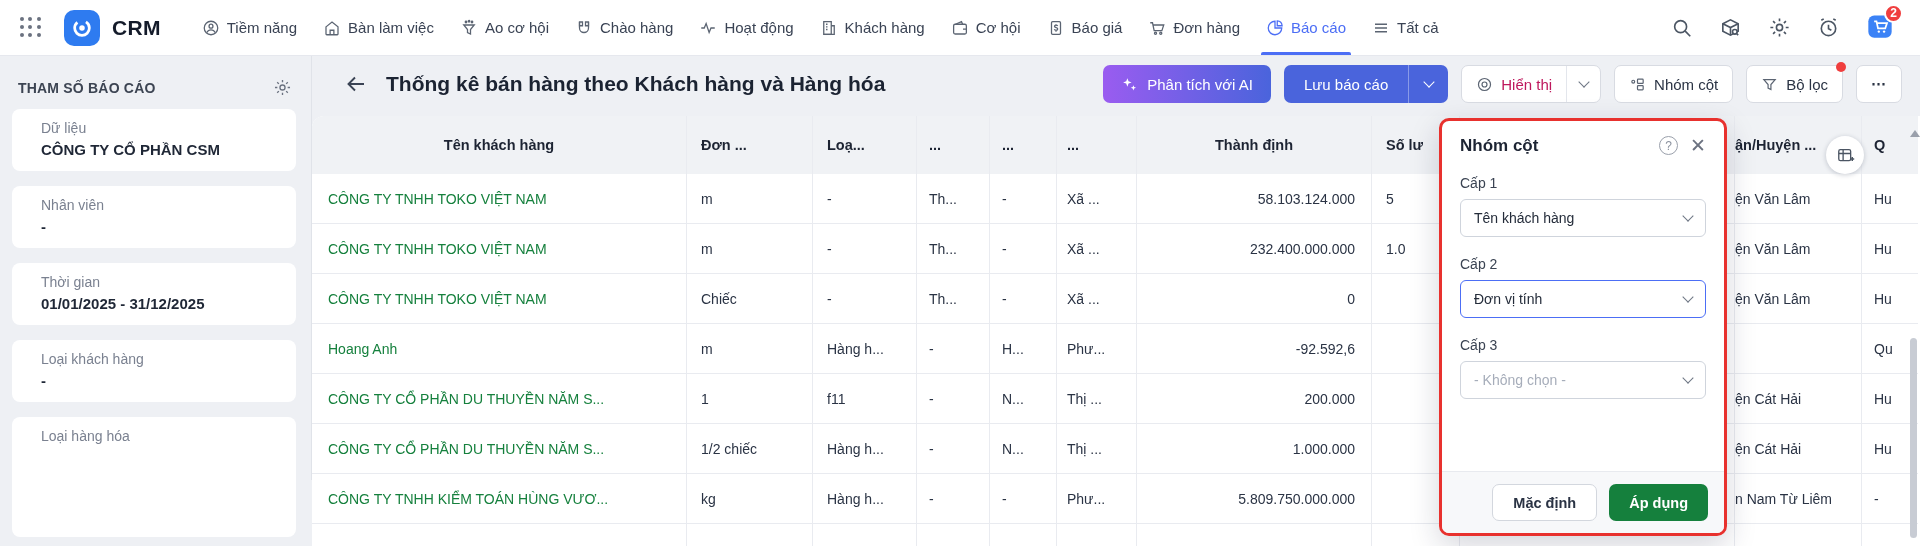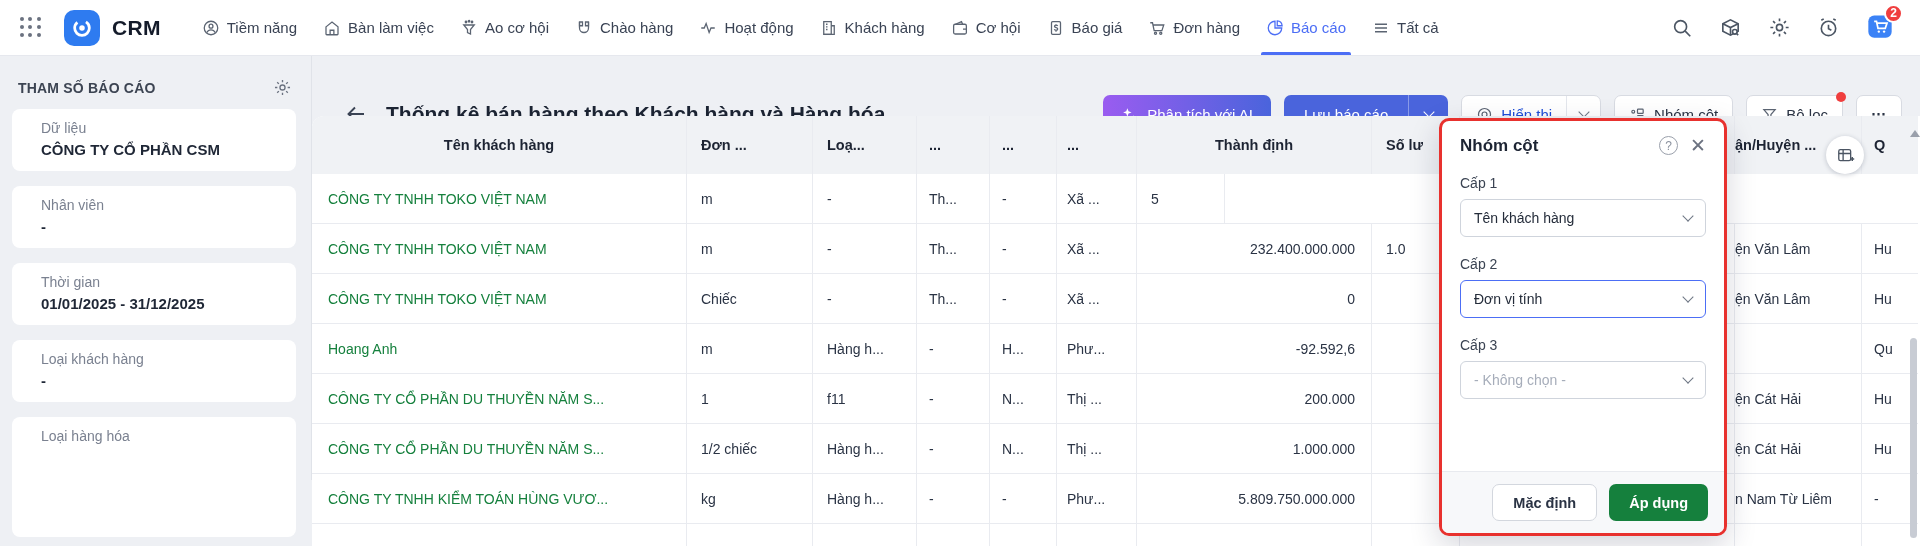--- a/index.html
+++ b/index.html
@@ -34,32 +34,32 @@
   .sidebar { position:absolute; left:0; top:56px; width:312px; height:424px; background:#eef0f4; }
   .sidebar::after { content:""; position:absolute; right:0; top:0; bottom:0; width:1px; background:#e0e3e9; }
   .sb-head { display:flex; align-items:center; justify-content:space-between; padding:22px 20px 12px 18px; }
   .sb-title { font-size:14px; font-weight:600; color:#3c4452; letter-spacing:.2px; }
   .sb-card { background:#fff; border-radius:8px; margin:0 16px 15px 12px; padding:11px 16px 13px 29px; }
   .sb-card .lbl { font-size:14px; color:#7a8190; margin-bottom:5px; }
   .sb-card .val { font-size:15px; font-weight:700; color:#1f2736; }
 
   
   .toolbar { position:absolute; left:312px; top:56px; width:1608px; height:56px;
-    display:flex; align-items:center;margin-top:30px; }
+    display:flex; align-items:center; }
   .back-btn { margin-left:32px; cursor:pointer; display:flex; }
   .page-title { font-size:21px; font-weight:600; color:#1b2332; margin-left:18px; white-space:nowrap; }
   .tb-actions { margin-left:auto; display:flex; align-items:center; gap:13px; padding-right:18px; }
   .btn { height:38px; border-radius:7px; display:flex; align-items:center; font-size:15px;
     cursor:pointer; white-space:nowrap; }
   .btn-ai { background:linear-gradient(90deg,#9a5cf0,#4a64dc); color:#fff; padding:0 18px; gap:9px; font-weight:500; }
   .btn-split-blue { background:#4a64dc; color:#fff; font-weight:500; }
   .btn-split-blue .main { padding:0 20px; }
   .btn-split-blue .arrow { width:40px; height:100%; border-left:1px solid rgba(255,255,255,.35);
     display:flex; align-items:center; justify-content:center; }
-  .btn-white { background:#fff; border:1px solid #d8dbe2; color:#1d4ed8; }
+  .btn-white { background:#fff; border:1px solid #d8dbe2; color:#be185d; }
   .btn-white .main { padding:0 14px; display:flex; align-items:center; gap:8px; }
   .btn-white .arrow { width:34px; height:100%; border-left:1px solid #e3e6ec;
     display:flex; align-items:center; justify-content:center; }
   .btn-plain { background:#fff; border:1px solid #d8dbe2; color:#2a3344; padding:0 14px; gap:8px; position:relative; }
   .red-dot { position:absolute; top:-4px; right:-4px; width:10px; height:10px; border-radius:50%; background:#f03e3e; }
   .chev { width:8px; height:8px; border-right:1.6px solid #6d7684; border-bottom:1.6px solid #6d7684;
     transform:rotate(45deg); margin-top:-4px; }
   .chev.white { border-color:#fff; }
 
   
@@ -372,20 +372,21 @@
 
   <div class="trow tbody-row">
     <div class="cell c-name">
         <a class="rowlink">CÔNG TY TNHH TOKO VIỆT NAM</a>
       </div>
     <div class="cell c-unit">m</div>
     <div class="cell c-type">-</div>
     <div class="cell c-4">Th...</div>
     <div class="cell c-5">-</div>
     <div class="cell c-6">Xã ...</div>
+    <div class="cell c-amt">58.103.124.000</div>
     <div class="cell c-qty">5</div>
     <div class="cell c-gap"></div>
     <div class="cell c-dst">ện Văn Lâm</div>
     <div class="cell c-q">Hu</div>
   </div>
 
   <div class="trow tbody-row">
     <div class="cell c-name">
         <a class="rowlink">CÔNG TY TNHH TOKO VIỆT NAM</a>
       </div>

